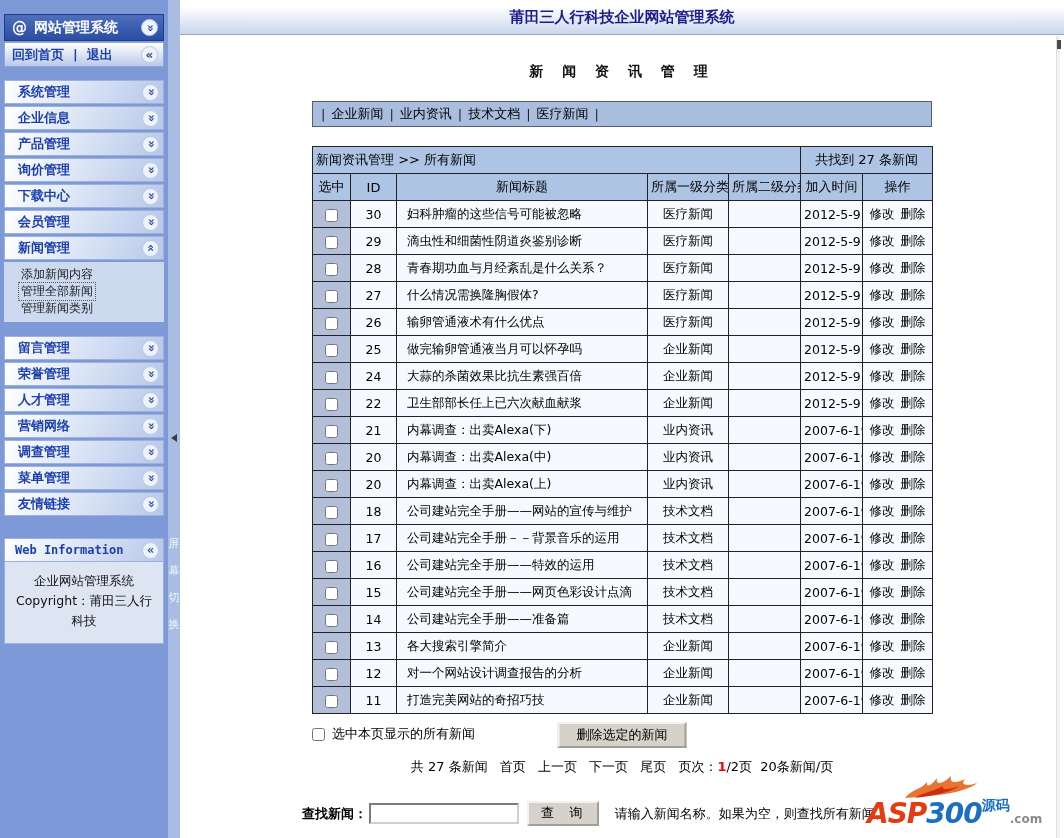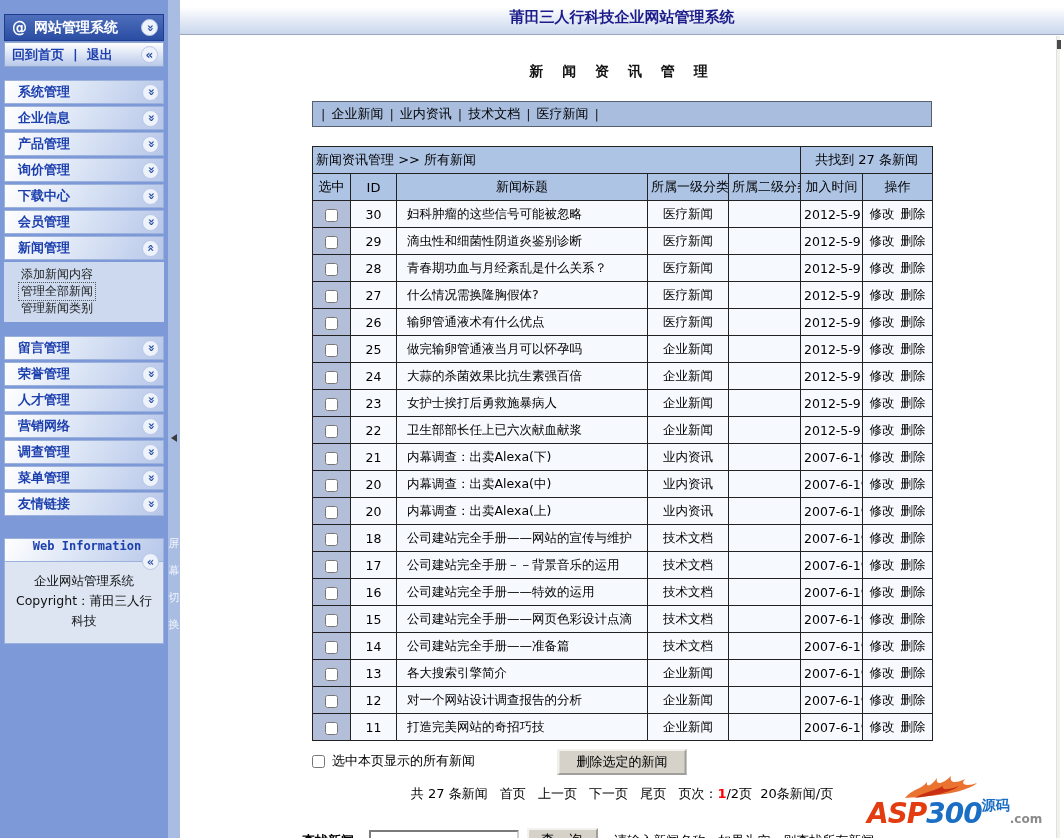--- a/index.html
+++ b/index.html
@@ -41,21 +41,20 @@
   .sub-panel { margin:0 4px 2px; background:#ccd9ee; padding:4px 0 5px 15px; }
   .sub-link { display:block; font-size:12px; color:#1a1a1a; line-height:17px; cursor:pointer; width:max-content; padding:0 2px; }
   .sub-link.focused { outline:1px dotted #555; }
   .group-gap { height:12px; }
   .webinfo { margin:22px 4px 0; }
   .webinfo-header {
     height:24px; background:linear-gradient(120deg,#ffffff 0%,#dde6f6 45%,#b7c7e9 100%);
     border:1px solid #9db1dd; display:flex; align-items:center;
     padding:0 4px 0 10px; color:#1c3fae; font-weight:bold; font-size:12px;
     font-family:"DejaVu Sans Mono","Liberation Mono",monospace;
-    flex-direction:column;
   }
   .webinfo-body {
     background:#dde5f3; border:1px solid #9db1dd; border-top:none;
     text-align:center; font-size:12.5px; color:#111; padding:9px 6px 12px; line-height:20px;
   }
 
   
   .splitter { width:12px; background:#a9bce2; position:relative; flex:none; }
   .splitter-arrow {
     position:absolute; top:434px; left:3px; width:0; height:0;
@@ -92,21 +91,21 @@
   tr.data-row td.c-title { text-align:left; padding-left:10px; }
   tr.data-row td.c-cat1, tr.data-row td.c-cat2, tr.data-row td.c-date { text-align:center; }
   tr.data-row td.c-ops { text-align:center; }
   .op-link { cursor:pointer; margin:0 3px; }
   input[type=checkbox] { width:13px; height:13px; margin:0; vertical-align:middle; }
 
   .below-row { width:620px; margin:6px auto 0; position:relative; height:24px; font-size:13px; }
   .selectall { display:flex; align-items:center; gap:7px; padding-top:3px; }
   .btn3d {
     background:#d6d2ca; border:2px outset #f4f2ee; font-size:13px; color:#000;
-    padding:2px 13px; cursor:pointer; font-family:Liberation Serif, serif;
+    padding:2px 13px; cursor:pointer; font-family:Liberation Sans, sans-serif;
   }
   .delete-btn { position:absolute; left:50%; top:0; transform:translateX(-50%); padding:2px 17px; }
 
   .pagination { text-align:center; margin-top:12px; font-size:13px; }
   .pagination span { margin:0 4px; }
   .pg-link { cursor:pointer; margin:0 3px; }
   .pg-current { color:#ff0000; font-weight:bold; margin:0 !important; }
   .pg-pages { margin:0 !important; }
 
   .search-row { width:640px; margin:25px auto 0; display:flex; align-items:center; font-size:13px; }
@@ -374,29 +373,20 @@
               <td class="c-check"><input type="checkbox" style=""></td>
               <td class="c-id">24</td>
               <td class="c-title">大蒜的杀菌效果比抗生素强百倍</td>
               <td class="c-cat1">企业新闻</td>
               <td class="c-cat2"></td>
               <td class="c-date">2012-5-9</td>
               <td class="c-ops"><span class="op-link">修改</span><span class="op-link">删除</span></td>
             </tr>
             <tr class="data-row">
               <td class="c-check"><input type="checkbox" style=""></td>
-              <td class="c-id">23</td>
-              <td class="c-title">女护士挨打后勇救施暴病人</td>
-              <td class="c-cat1">企业新闻</td>
-              <td class="c-cat2"></td>
-              <td class="c-date">2012-5-9</td>
-              <td class="c-ops"><span class="op-link">修改</span><span class="op-link">删除</span></td>
-            </tr>
-            <tr class="data-row">
-              <td class="c-check"><input type="checkbox" style=""></td>
               <td class="c-id">22</td>
               <td class="c-title">卫生部部长任上已六次献血献浆</td>
               <td class="c-cat1">企业新闻</td>
               <td class="c-cat2"></td>
               <td class="c-date">2012-5-9</td>
               <td class="c-ops"><span class="op-link">修改</span><span class="op-link">删除</span></td>
             </tr>
             <tr class="data-row">
               <td class="c-check"><input type="checkbox" style=""></td>
               <td class="c-id">21</td>

